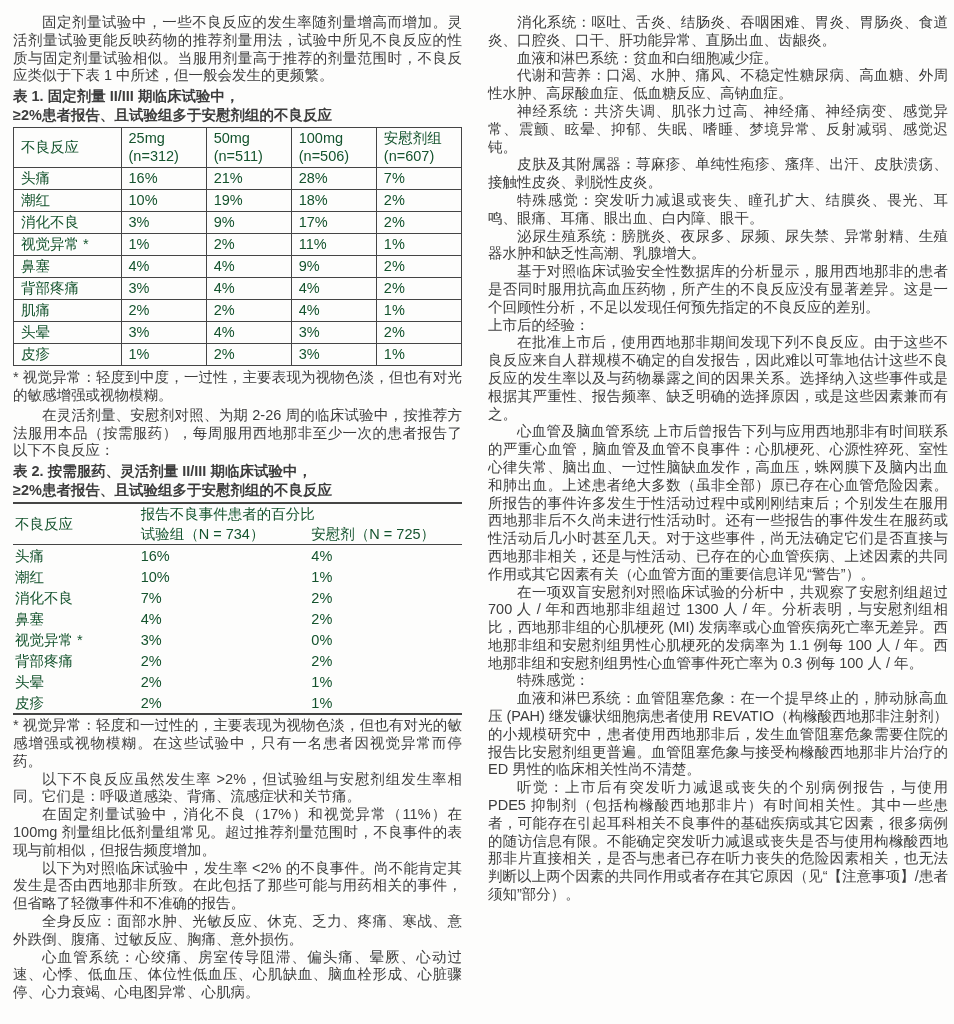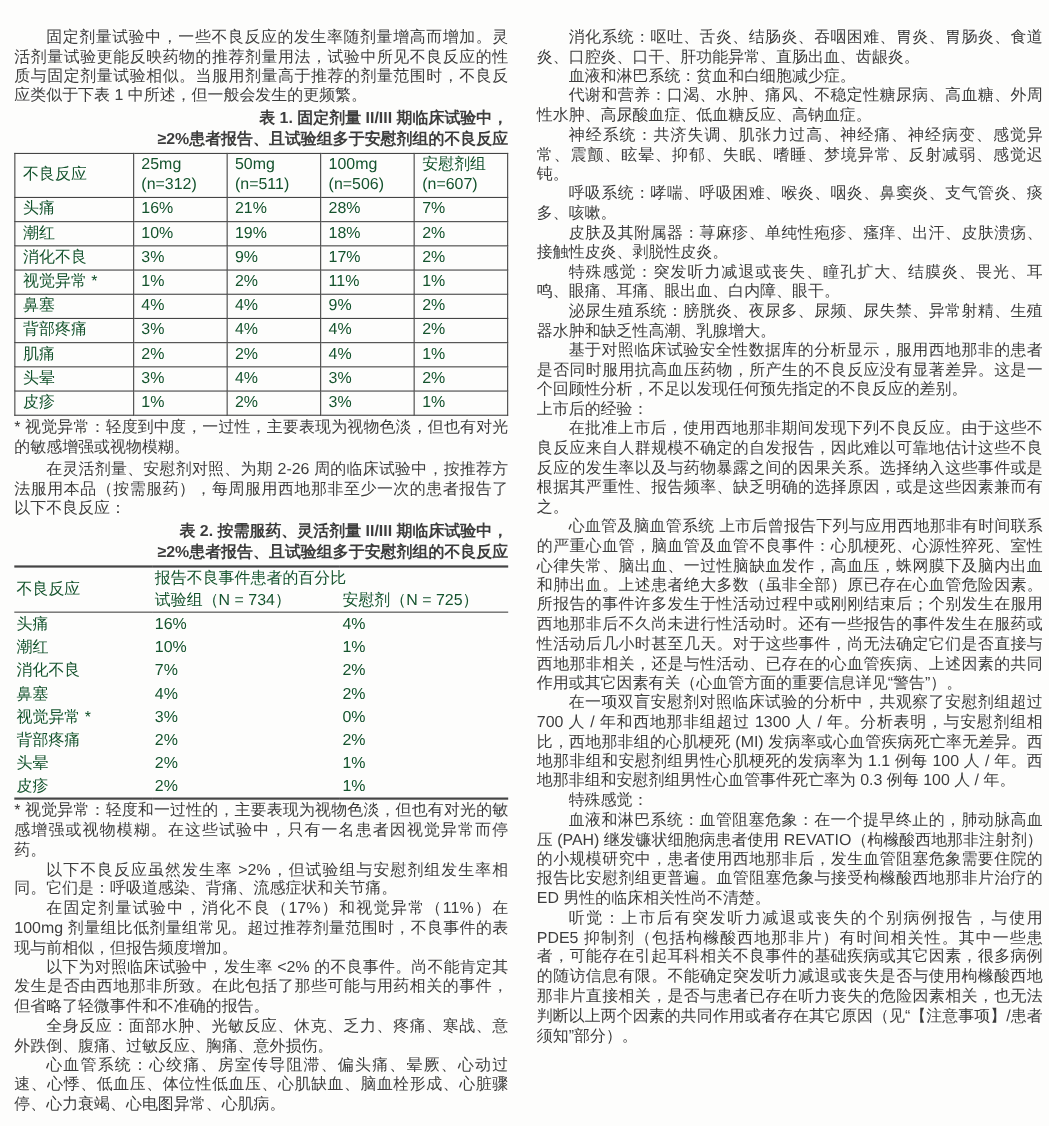--- a/index.html
+++ b/index.html
@@ -3,34 +3,34 @@
 <meta charset="utf-8">
 <style>
   html,body { margin:0; padding:0; background:#ffffff; }
   .page {
     position:relative;
     width:954px; height:1024px;
     box-sizing:border-box;
     background:#fdfdfc;
     font-family:"Liberation Sans", sans-serif;
     color:#3d3d3d;
-    padding:26px 0 0 13px;
+    padding:14px 0 0 13px;
     display:flex;
     gap:26px;
     overflow:hidden;
   }
   .col { box-sizing:border-box; }
   .col-left  { width:449px; }
   .col-right { width:460px; }
 
   p { margin:0; font-size:14.5px; line-height:17.8px; text-align:justify; }
   p.indent { text-indent:2em; }
   .bold { font-weight:normal; }
 
-  .tbl-title { text-align:right; font-weight:bold; font-size:14.5px; line-height:18.5px; margin:2px 0 3px; }
+  .tbl-title { text-align:left; font-weight:bold; font-size:14.5px; line-height:18.5px; margin:2px 0 3px; }
 
   table { width:100%; border-collapse:collapse; font-size:14.5px; color:#14532d; table-layout:fixed; }
 
   
   table.grid { margin:2px 0 3px; }
   table.grid th, table.grid td {
     border:1.5px solid #454545;
     padding:1px 7px;
     text-align:left;
     font-weight:normal;
@@ -228,21 +228,20 @@
     <p class="indent">全身反应：面部水肿、光敏反应、休克、乏力、疼痛、寒战、意外跌倒、腹痛、过敏反应、胸痛、意外损伤。</p>
     <p class="indent">心血管系统：心绞痛、房室传导阻滞、偏头痛、晕厥、心动过速、心悸、低血压、体位性低血压、心肌缺血、脑血栓形成、心脏骤停、心力衰竭、心电图异常、心肌病。</p>
   </div>
 
   <div class="col col-right">
 
     <p class="indent">消化系统：呕吐、舌炎、结肠炎、吞咽困难、胃炎、胃肠炎、食道炎、口腔炎、口干、肝功能异常、直肠出血、齿龈炎。</p>
     <p class="indent">血液和淋巴系统：贫血和白细胞减少症。</p>
     <p class="indent">代谢和营养：口渴、水肿、痛风、不稳定性糖尿病、高血糖、外周性水肿、高尿酸血症、低血糖反应、高钠血症。</p>
     <p class="indent">神经系统：共济失调、肌张力过高、神经痛、神经病变、感觉异常、震颤、眩晕、抑郁、失眠、嗜睡、梦境异常、反射减弱、感觉迟钝。</p>
-    <p class="indent">呼吸系统：哮喘、呼吸困难、喉炎、咽炎、鼻窦炎、支气管炎、痰多、咳嗽。</p>
     <p class="indent">皮肤及其附属器：荨麻疹、单纯性疱疹、瘙痒、出汗、皮肤溃疡、接触性皮炎、剥脱性皮炎。</p>
     <p class="indent">特殊感觉：突发听力减退或丧失、瞳孔扩大、结膜炎、畏光、耳鸣、眼痛、耳痛、眼出血、白内障、眼干。</p>
     <p class="indent">泌尿生殖系统：膀胱炎、夜尿多、尿频、尿失禁、异常射精、生殖器水肿和缺乏性高潮、乳腺增大。</p>
     <p class="indent">基于对照临床试验安全性数据库的分析显示，服用西地那非的患者是否同时服用抗高血压药物，所产生的不良反应没有显著差异。这是一个回顾性分析，不足以发现任何预先指定的不良反应的差别。</p>
 
     <p class="bold">上市后的经验：</p>
     <p class="indent">在批准上市后，使用西地那非期间发现下列不良反应。由于这些不良反应来自人群规模不确定的自发报告，因此难以可靠地估计这些不良反应的发生率以及与药物暴露之间的因果关系。选择纳入这些事件或是根据其严重性、报告频率、缺乏明确的选择原因，或是这些因素兼而有之。</p>
 
     <p class="indent"><span class="bold">心血管及脑血管系统</span><span> 上市后曾报告下列与应用西地那非有时间联系的严重心血管，脑血管及血管不良事件：心肌梗死、心源性猝死、室性心律失常、脑出血、一过性脑缺血发作，高血压，蛛网膜下及脑内出血和肺出血。上述患者绝大多数（虽非全部）原已存在心血管危险因素。所报告的事件许多发生于性活动过程中或刚刚结束后；个别发生在服用西地那非后不久尚未进行性活动时。还有一些报告的事件发生在服药或性活动后几小时甚至几天。对于这些事件，尚无法确定它们是否直接与西地那非相关，还是与性活动、已存在的心血管疾病、上述因素的共同作用或其它因素有关（心血管方面的重要信息详见“警告”）。</span></p>
 

